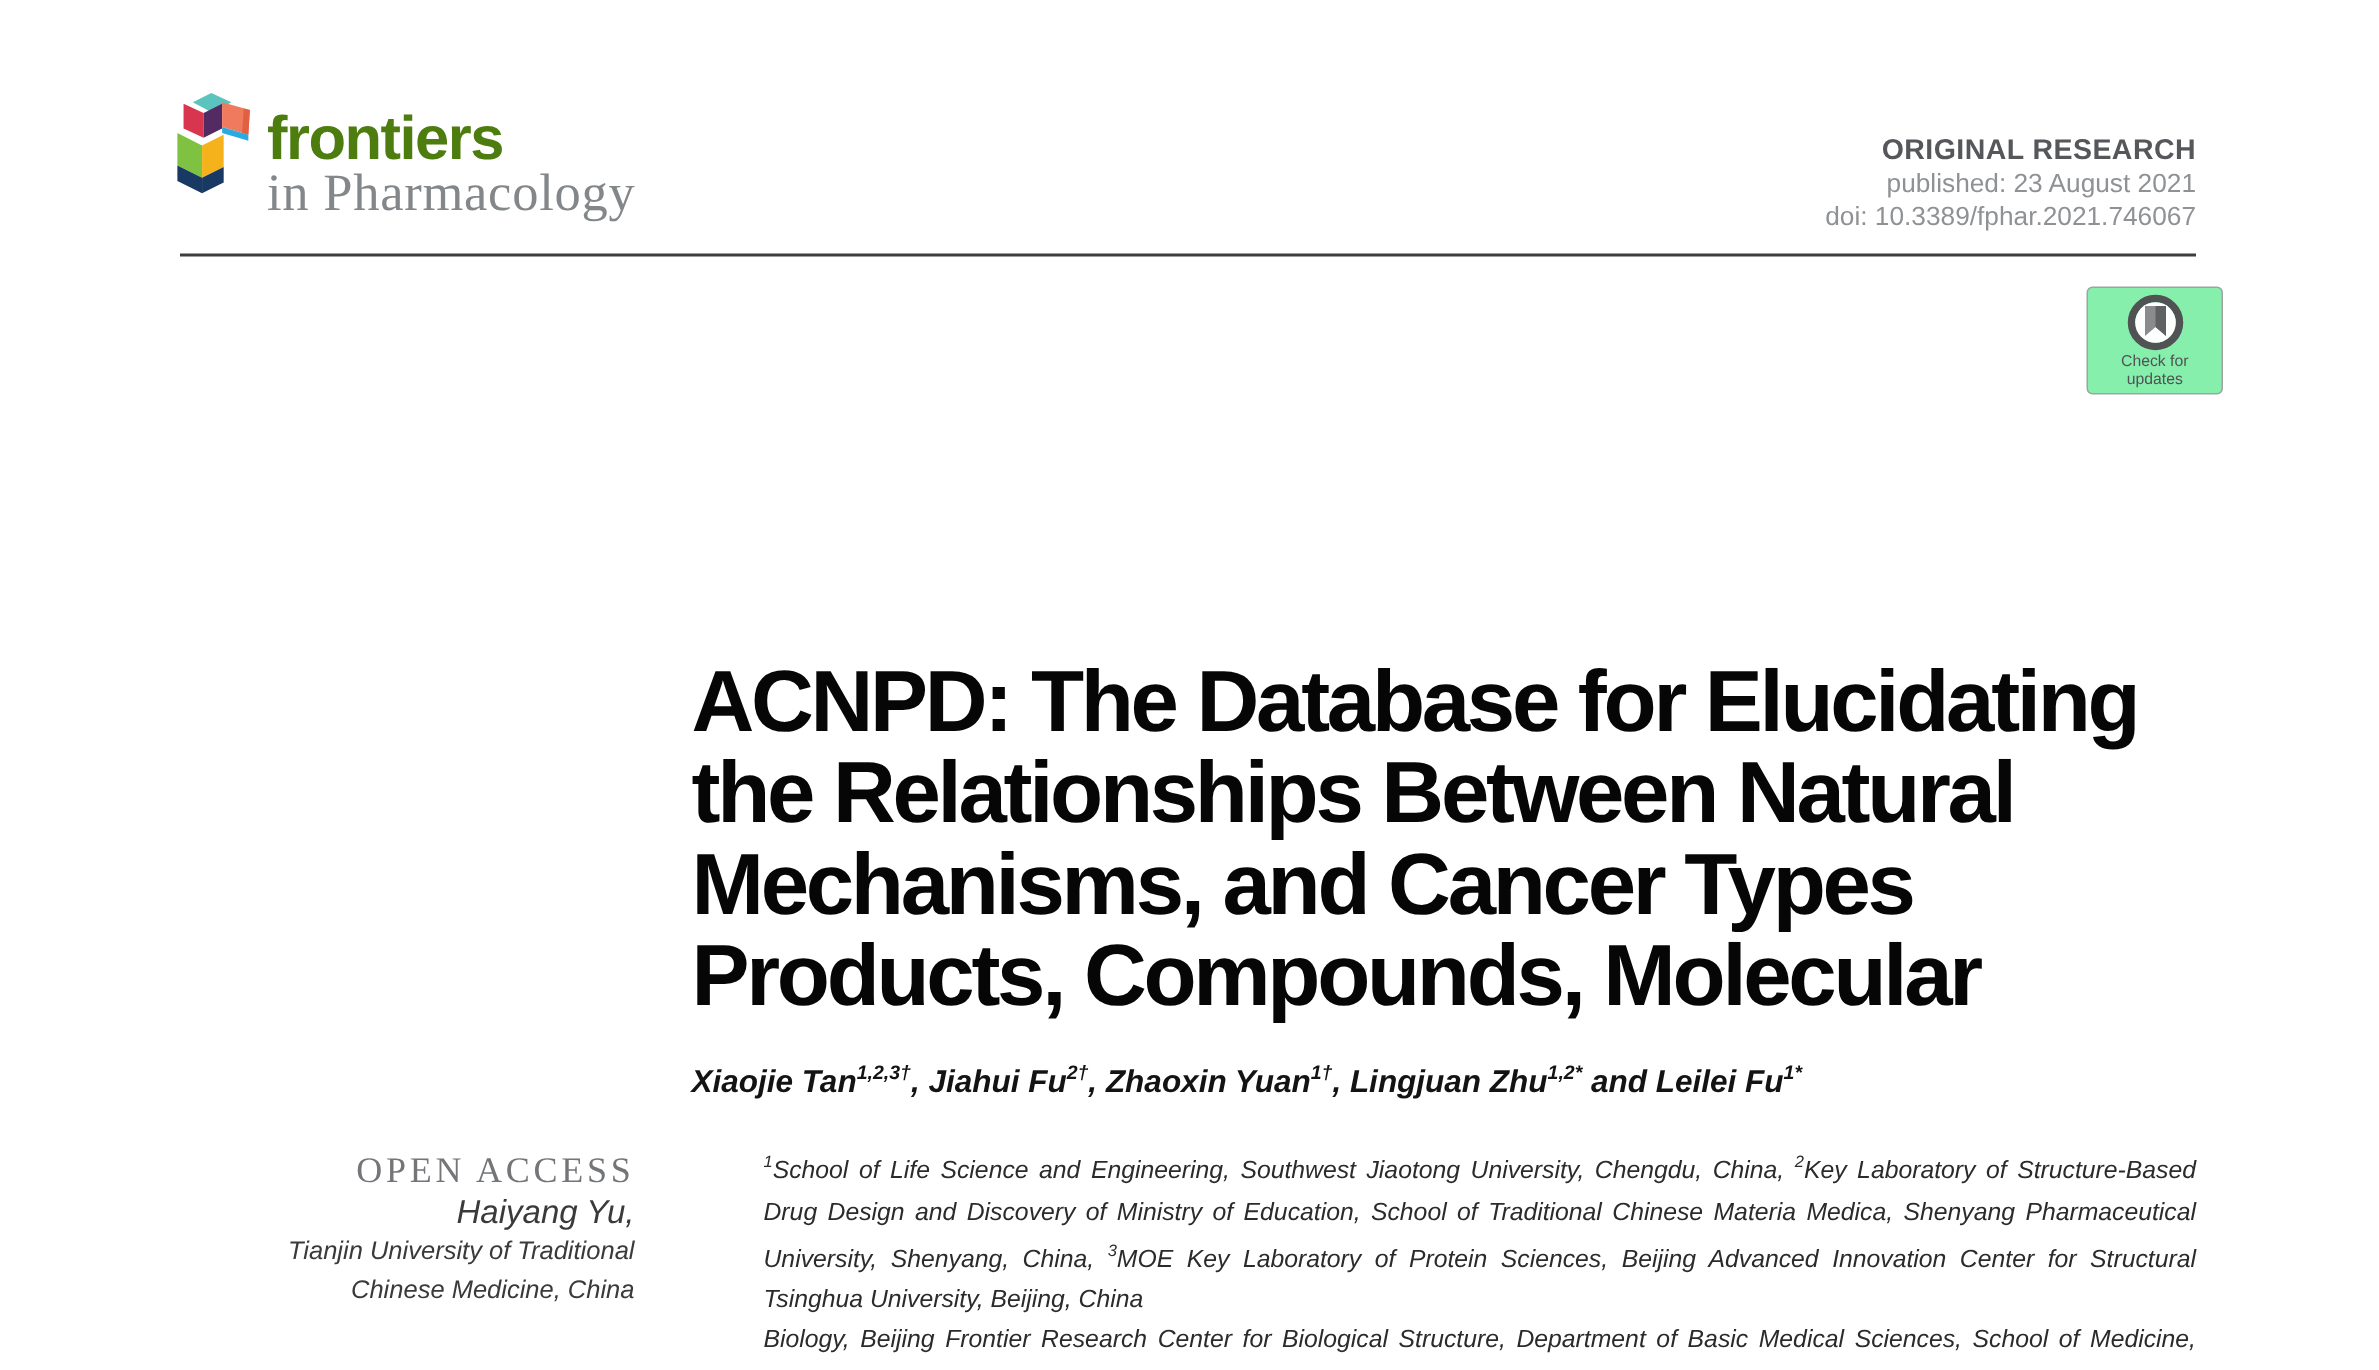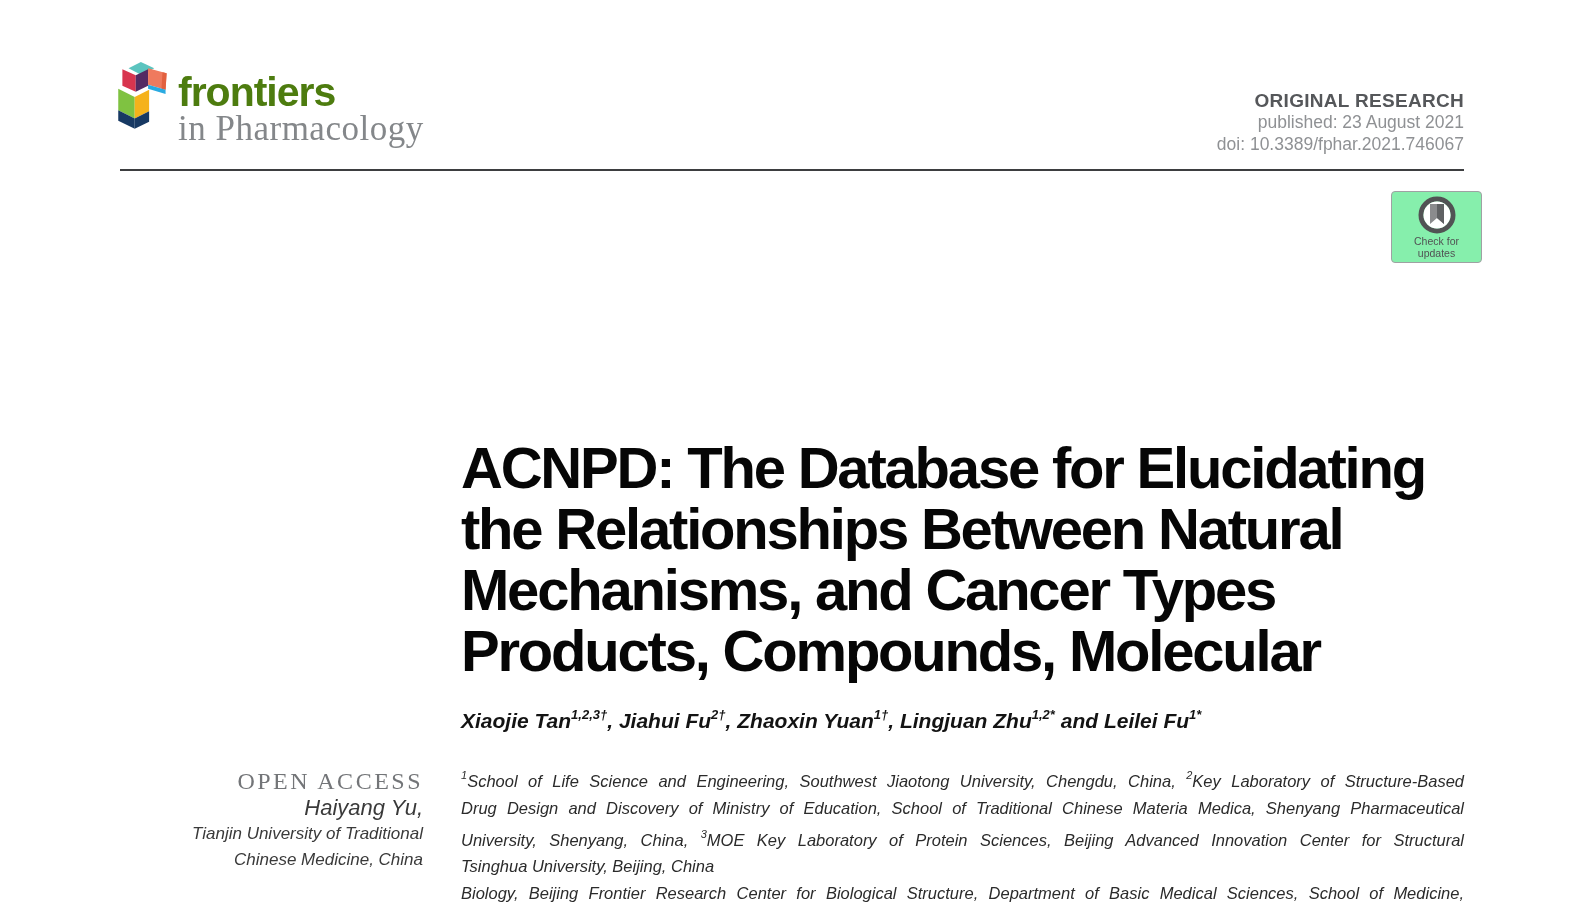--- a/index.html
+++ b/index.html
@@ -38,21 +38,21 @@
   }
   .authors{
     position:absolute;left:461px;top:708px;width:1003px;
     font-size:21px;font-weight:700;font-style:italic;color:#131313;
   }
   .authors sup{font-size:13px;position:relative;top:-1px;vertical-align:super;letter-spacing:0;}
   .affiliations{
     position:absolute;left:461px;top:763px;width:1003px;
     font-size:16.5px;font-style:italic;color:#2b2b2b;line-height:27px;
   }
-  .affil-line{white-space:nowrap;}
+  .affil-line{white-space:nowrap;margin-left:48px;}
   .affil-line.just{white-space:normal;text-align:justify;text-align-last:justify;}
   .affiliations sup{font-size:11px;vertical-align:super;position:relative;top:-1px;}
   
   .sidebar{position:absolute;left:110px;top:768px;width:313px;text-align:right;}
   .open-access{
     font-family:"Liberation Serif","DejaVu Serif",serif;
     font-size:24px;color:#737578;letter-spacing:2.5px;line-height:27px;
   }
   .edited-by{margin-top:36px;font-size:17px;font-weight:700;font-style:italic;color:#1f1f1f;line-height:26px;}
   .editor-name{font-size:22px;font-style:italic;color:#3a3a3a;line-height:26px;}

